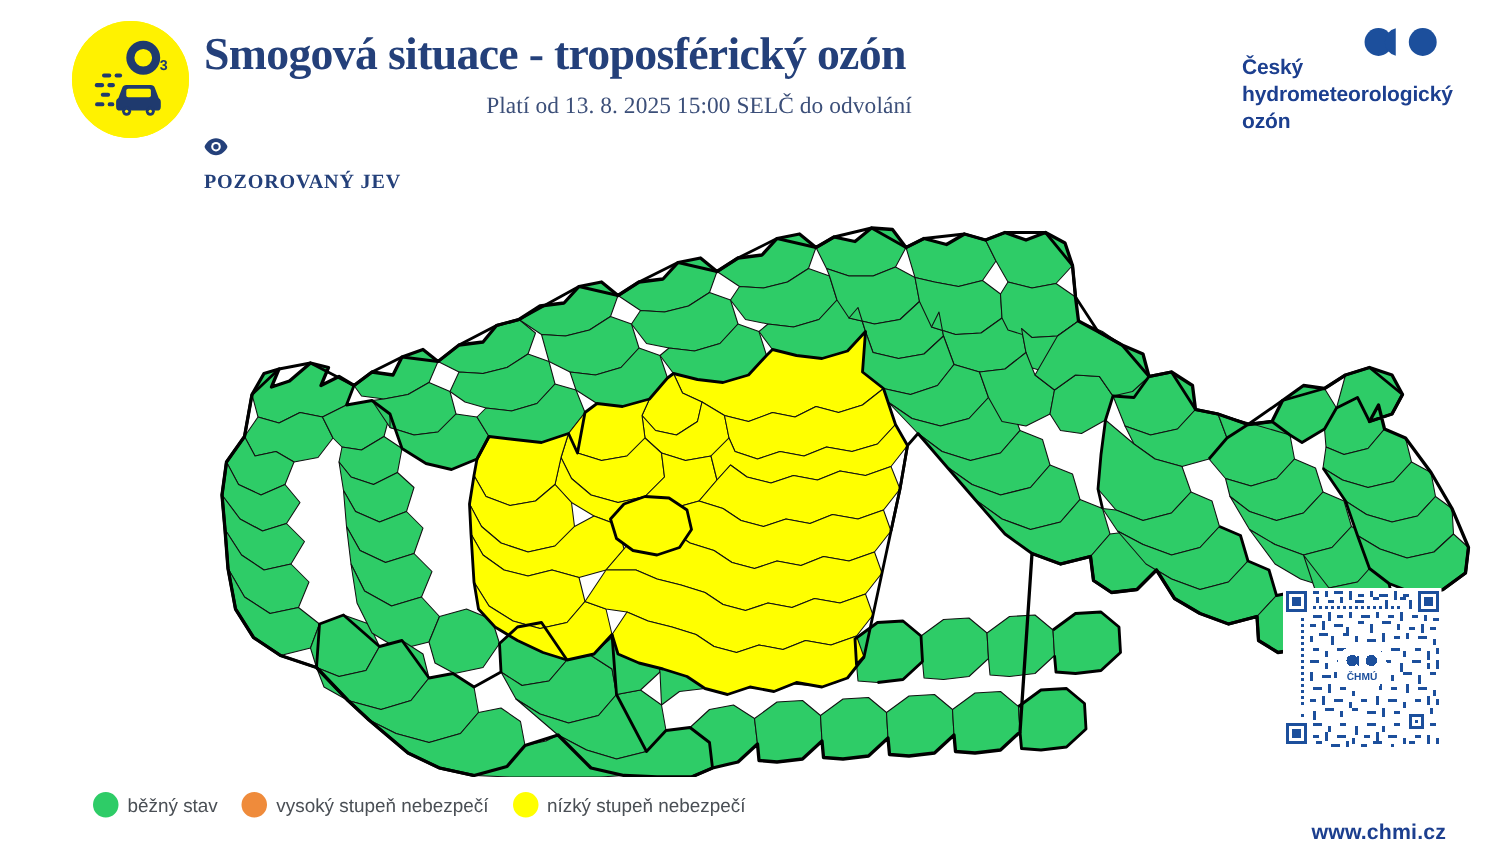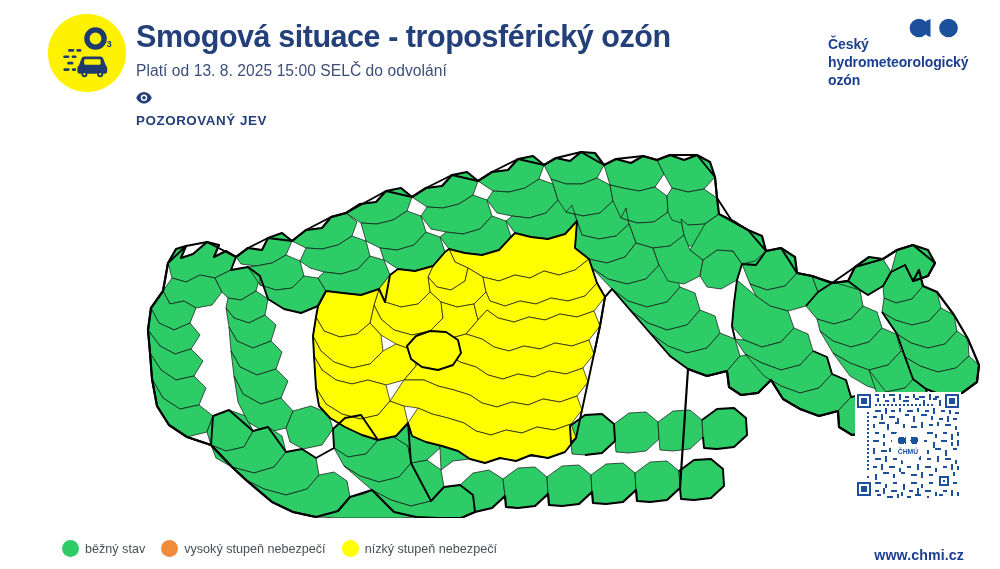--- a/index.html
+++ b/index.html
@@ -36,37 +36,39 @@
     border-radius: 50%;
     background: #fff200;
   }
   #hazard-icon svg { display:block; width:78px; height:78px; }
 
   #title-block {
     position: absolute;
     left: 136px;
     top: 20px;
     width: 660px;
+    font-family: Liberation Serif, serif;
   }
   #page-title {
     margin: 0;
     font-size: 30.5px;
     font-weight: 700;
     letter-spacing: -0.45px;
     line-height: 1.08;
     color: #24407a;
     white-space: nowrap;
   }
   #validity {
     margin: 9px 0 0 0;
     font-size: 15.6px;
     font-weight: 400;
     letter-spacing: 0.05px;
     color: #3c4f79;
     white-space: nowrap;
+    text-align: center;
   }
   #phenomenon-row {
     display: flex;
     align-items: flex-start;
     gap: 7px;
     margin-top: 10px;
     flex-direction: column;
   }
   #phenomenon-label {
     font-size: 13.4px;
@@ -121,21 +123,21 @@
     top: 392px;
     width: 106px;
     height: 106px;
   }
   #qr-svg { display:block; width:106px; height:106px; }
 
   
   #legend {
     position: absolute;
     left: 62px;
-    top: 540px;
+    top: 528px;
     display: flex;
     align-items: center;
     gap: 16px;
     justify-content: flex-end;
   }
   .legend-item {
     display: flex;
     align-items: center;
     gap: 6px;
   }

